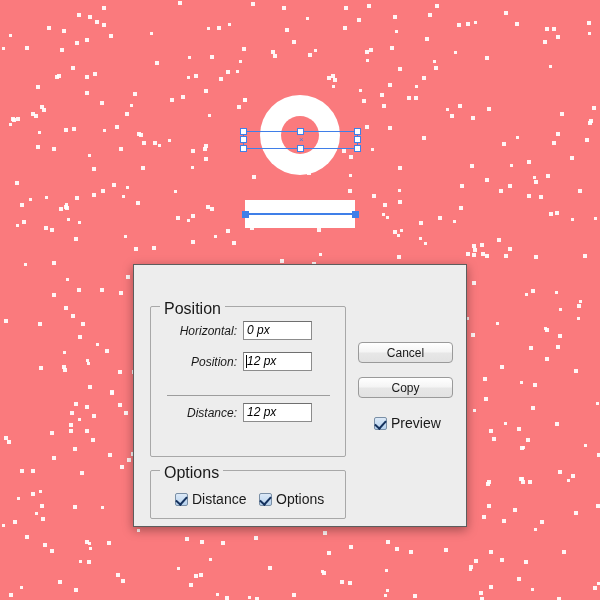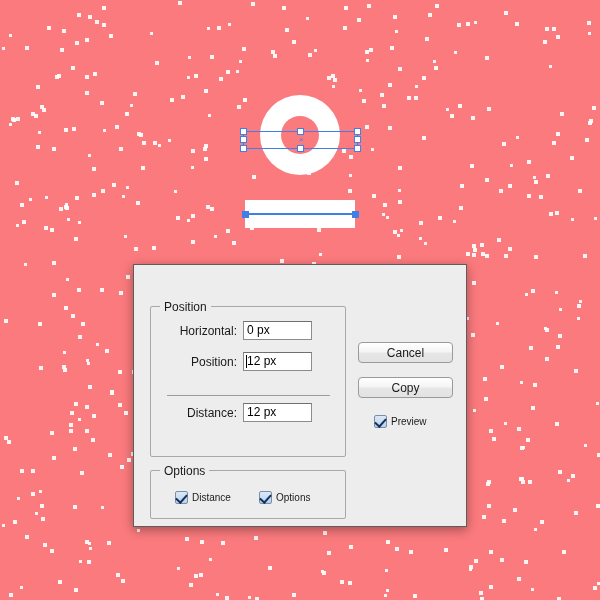--- a/index.html
+++ b/index.html
@@ -134,40 +134,41 @@
     border: 1px solid #a8a8a8;
     border-radius: 2px;
     box-sizing: border-box;
   }
   .group-legend {
     position: absolute;
     top: -7px;
     left: 9px;
     background: #ededed;
     padding: 0 4px;
-    font-size: 12px;
+    font-size: 16px;
     color: #1a1a1a;
   }
   #group-position {
     left: 16px;
     top: 41px;
     width: 196px;
     height: 151px;
   }
   #group-options {
     left: 16px;
     top: 205px;
     width: 196px;
     height: 49px;
   }
 
   .field-row {
     position: absolute;
     display: flex;
     align-items: center;
+    font-style: italic;
   }
   .field-label {
     font-size: 12px;
     color: #1a1a1a;
     text-align: right;
     width: 88px;
     padding-right: 6px;
     box-sizing: border-box;
   }
   .field-input {
@@ -231,21 +232,21 @@
     position: absolute;
     left: 2px;
     top: 0px;
     width: 5px;
     height: 9px;
     border: solid #15325e;
     border-width: 0 2px 2px 0;
     transform: rotate(42deg);
   }
   .cblabel {
-    font-size: 10px;
+    font-size: 14px;
     color: #1a1a1a;
     margin-left: 4px;
     white-space: nowrap;
   }
 
   
   .btn {
     position: absolute;
     width: 95px;
     height: 21px;

